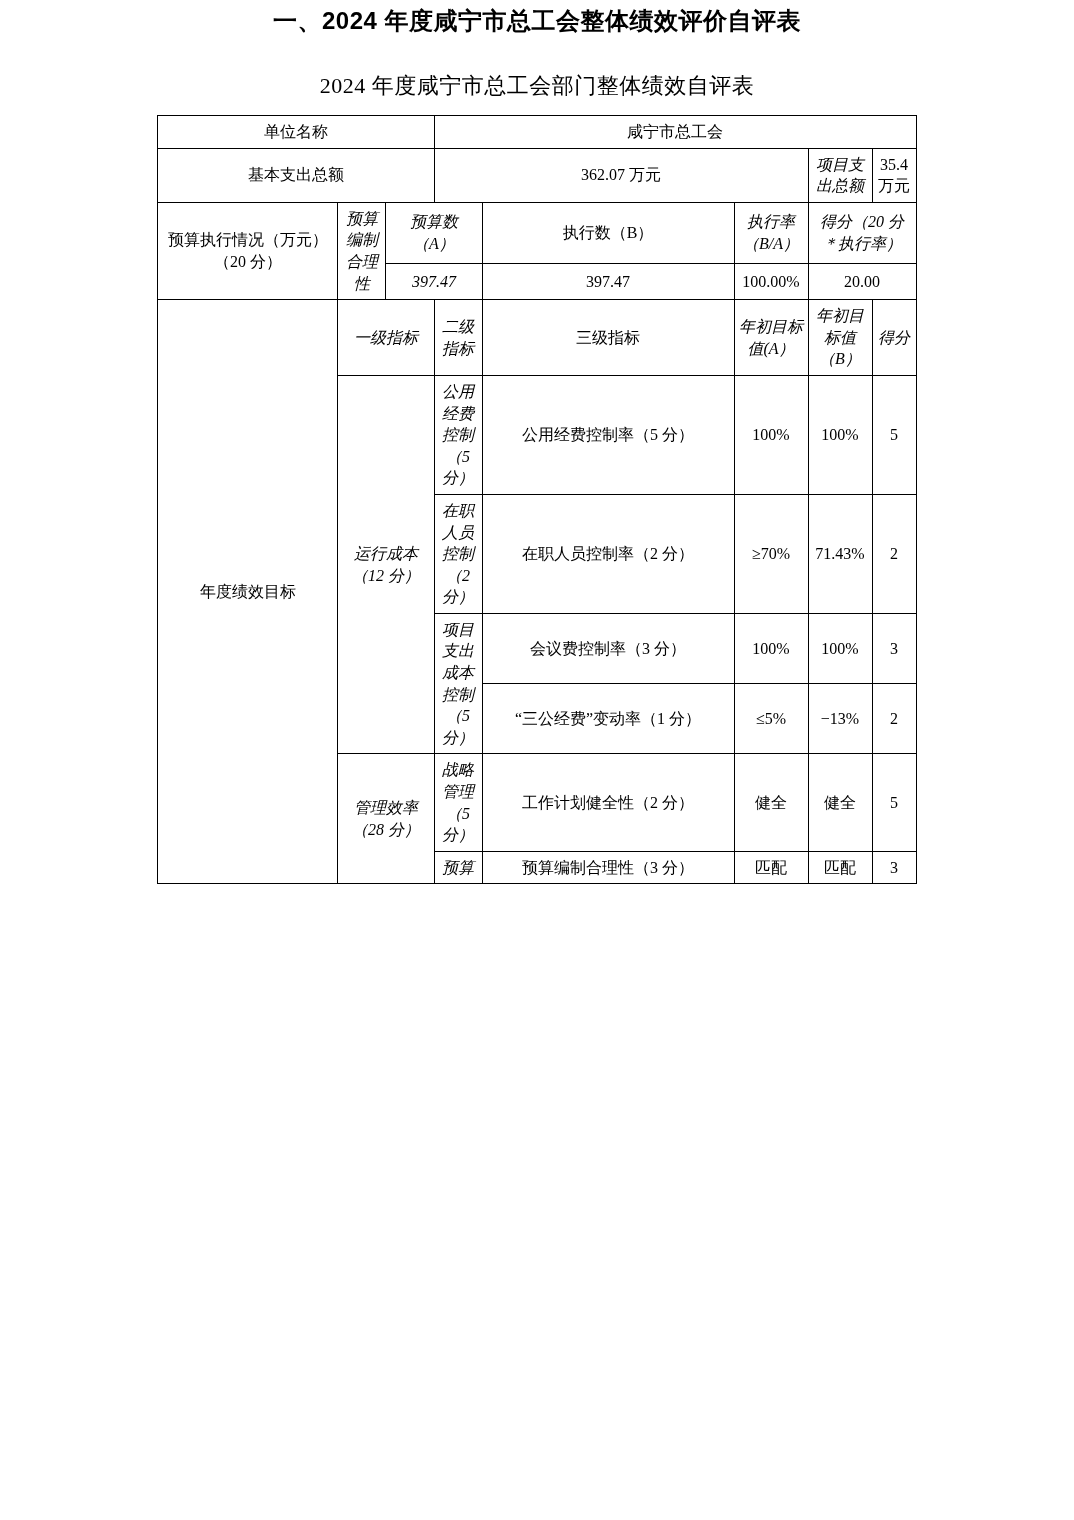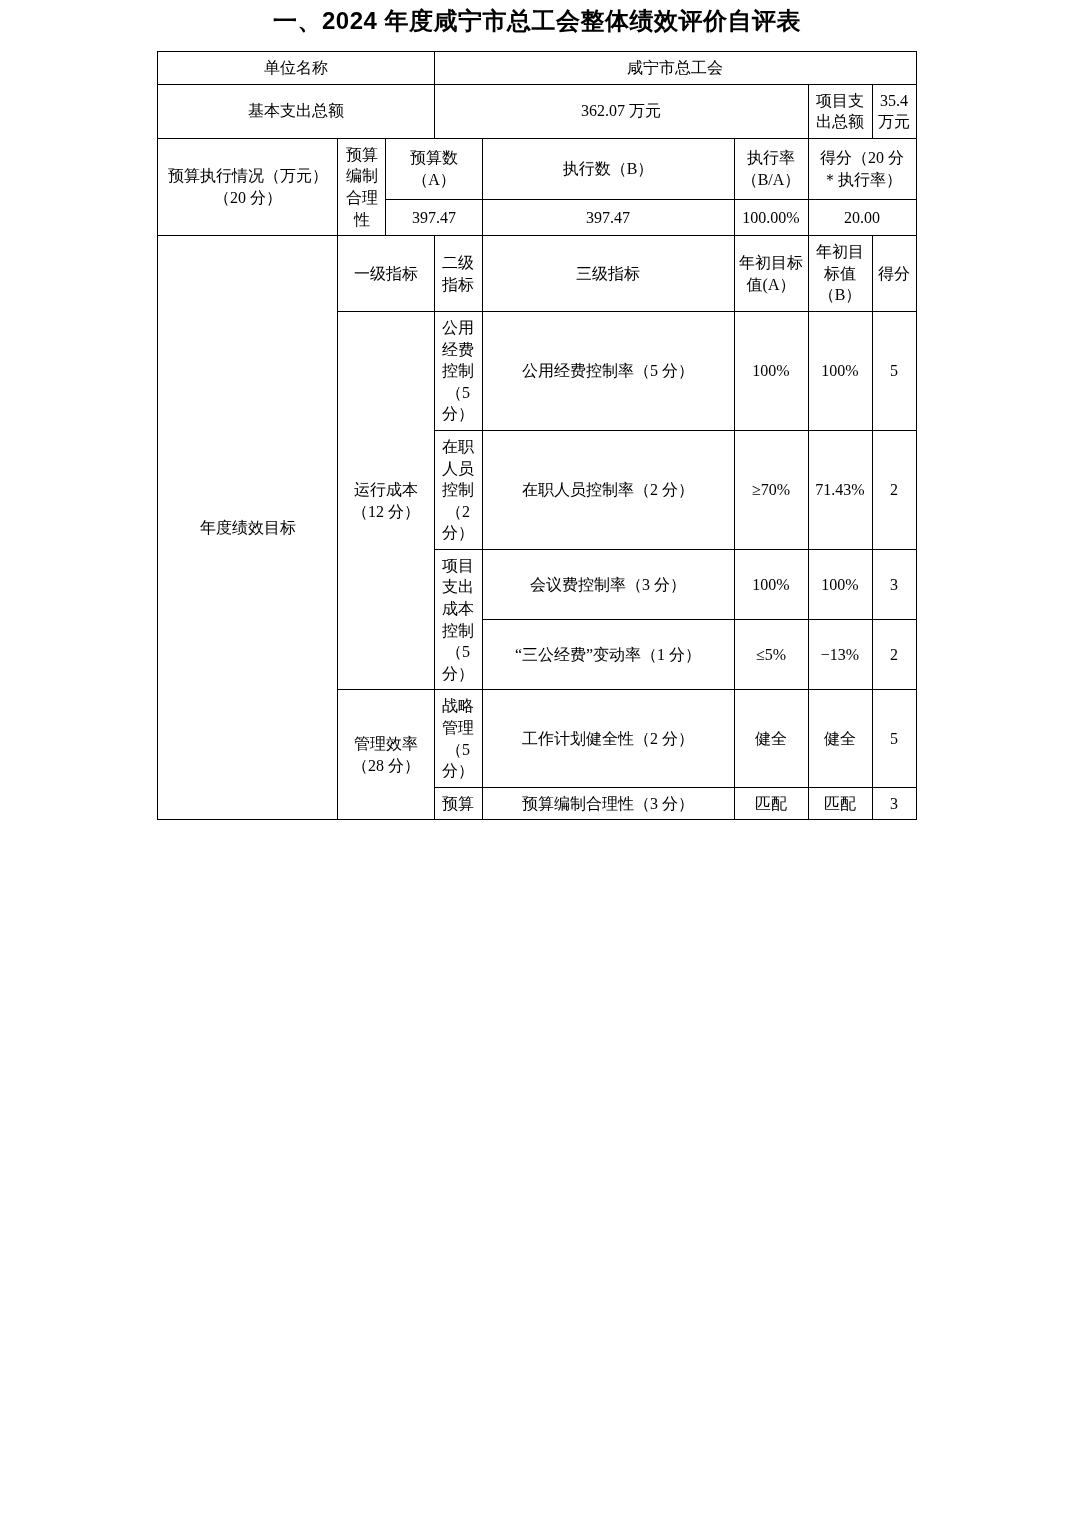--- a/index.html
+++ b/index.html
@@ -75,28 +75,30 @@
     word-break: break-all;
   }
   td.left {
     text-align: left;
     padding-left: 8px;
   }
   td.vert {
     font-size: 15px;
     line-height: 1.15;
     padding: 4px 2px;
+    font-style: italic;
   }
 </style>
 </head>
 <body>
 
 <div class="page">
 
   <div class="h-sub">一、2024 年度咸宁市总工会整体绩效评价自评表</div>
+  <div class="h-table-title">2024 年度咸宁市总工会部门整体绩效自评表</div>
 
 
   <table class="main">
     <colgroup>
       <col style="width:180px">
       <col style="width:48px">
       <col style="width:48px">
       <col style="width:48px">
       <col style="width:252px">
       <col style="width:74px">

